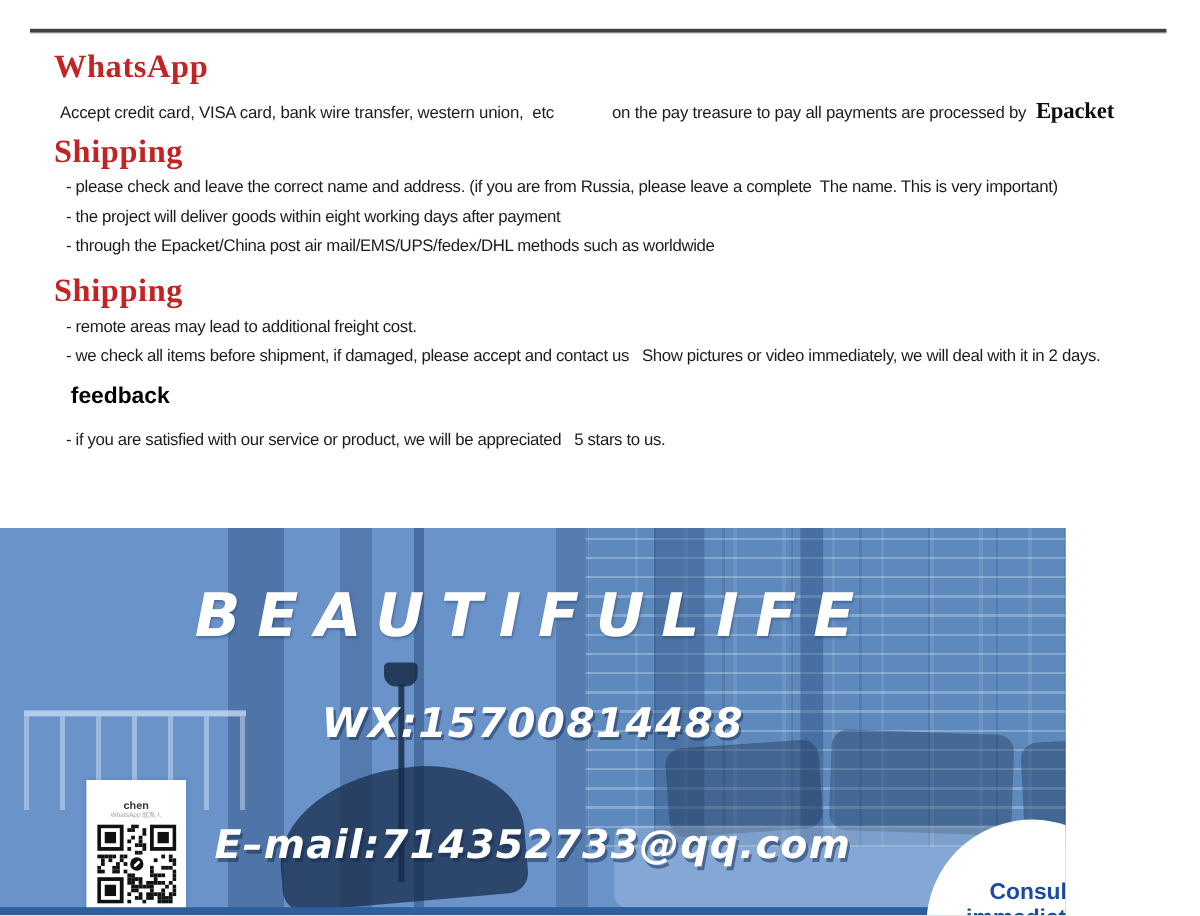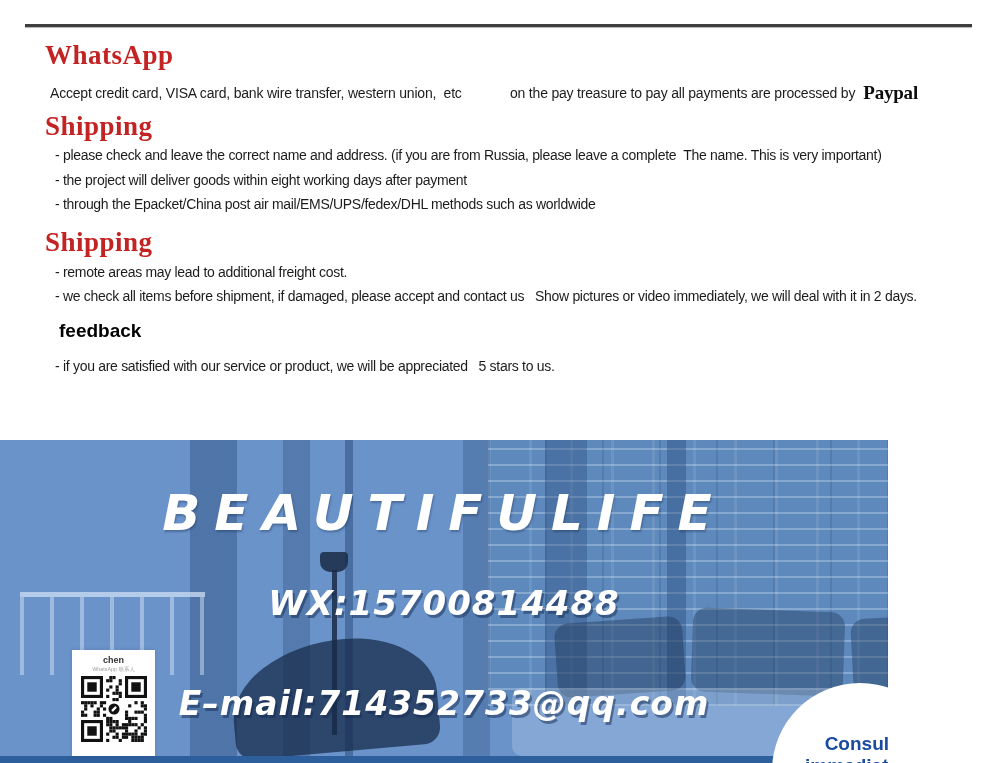--- a/index.html
+++ b/index.html
@@ -51,42 +51,42 @@
   .banner-text{position:absolute;left:0;width:100%;text-align:center;color:#ffffff;
     font-family:"DejaVu Sans",sans-serif;font-weight:bold;font-style:italic;z-index:3;
     text-shadow:2px 3px 0 rgba(20,42,80,.50);}
   .brand-script{top:44px;font-size:50px;letter-spacing:14px;text-shadow:1px 2px 2px rgba(20,42,80,.35);}
   .wx-line{top:143px;font-size:34px;letter-spacing:1px;}
   .whatsapp-line{top:193px;font-size:34px;letter-spacing:1px;}
   .email-line{top:244px;font-size:33px;letter-spacing:1px;}
   
   .qr-card{position:absolute;left:72px;top:210px;width:83px;height:106px;background:#ffffff;z-index:3;
     text-align:center;box-shadow:0 0 4px rgba(0,0,0,.12);}
-  .qr-name{font-size:9px;font-weight:bold;color:#333;margin-top:5px;line-height:10px;}
+  .qr-name{font-size:9px;font-weight:bold;color:#333;margin-top:16px;line-height:10px;}
   .qr-sub{font-size:6px;color:#a0a0a0;line-height:8px;transform:scale(.9);}
   .qr-card svg{display:block;margin:3px auto 0 auto;}
   
   .consult-bubble{position:absolute;left:772px;top:243px;width:176px;height:176px;border-radius:50%;
     background:#ffffff;z-index:4;text-align:center;cursor:pointer;}
   .consult-bubble span{display:inline-block;margin-top:50px;font-size:19px;font-weight:bold;
     color:var(--consult-blue,#1b4aa2);font-family:"Liberation Sans",sans-serif;}
 </style>
 </head>
 <body>
 
 <div id="stage">
 
   <div class="top-rule"></div>
 
   <div id="payment-title" class="red-title">WhatsApp</div>
   <div class="payline">
     <span class="seg-left">Accept credit card, VISA card, bank wire transfer, western union,  etc</span>
     <span class="seg-right">
       <span>on the pay treasure to pay all payments are processed by</span>
-      <span class="brand">Paypal</span>
+      <span class="brand">Epacket</span>
     </span>
   </div>
 
   <div id="shipping-a-title" class="red-title">Shipping</div>
   <div class="bullet" style="top:147px">- please check and leave the correct name and address. (if you are from Russia, please leave a complete  The name. This is very important)</div>
   <div class="bullet" style="top:172px">- the project will deliver goods within eight working days after payment</div>
   <div class="bullet" style="top:196px">- through the Epacket/China post air mail/EMS/UPS/fedex/DHL methods such as worldwide</div>
 
   <div id="shipping-b-title" class="red-title">Shipping</div>
   <div class="bullet" style="top:264px">- remote areas may lead to additional freight cost.</div>

